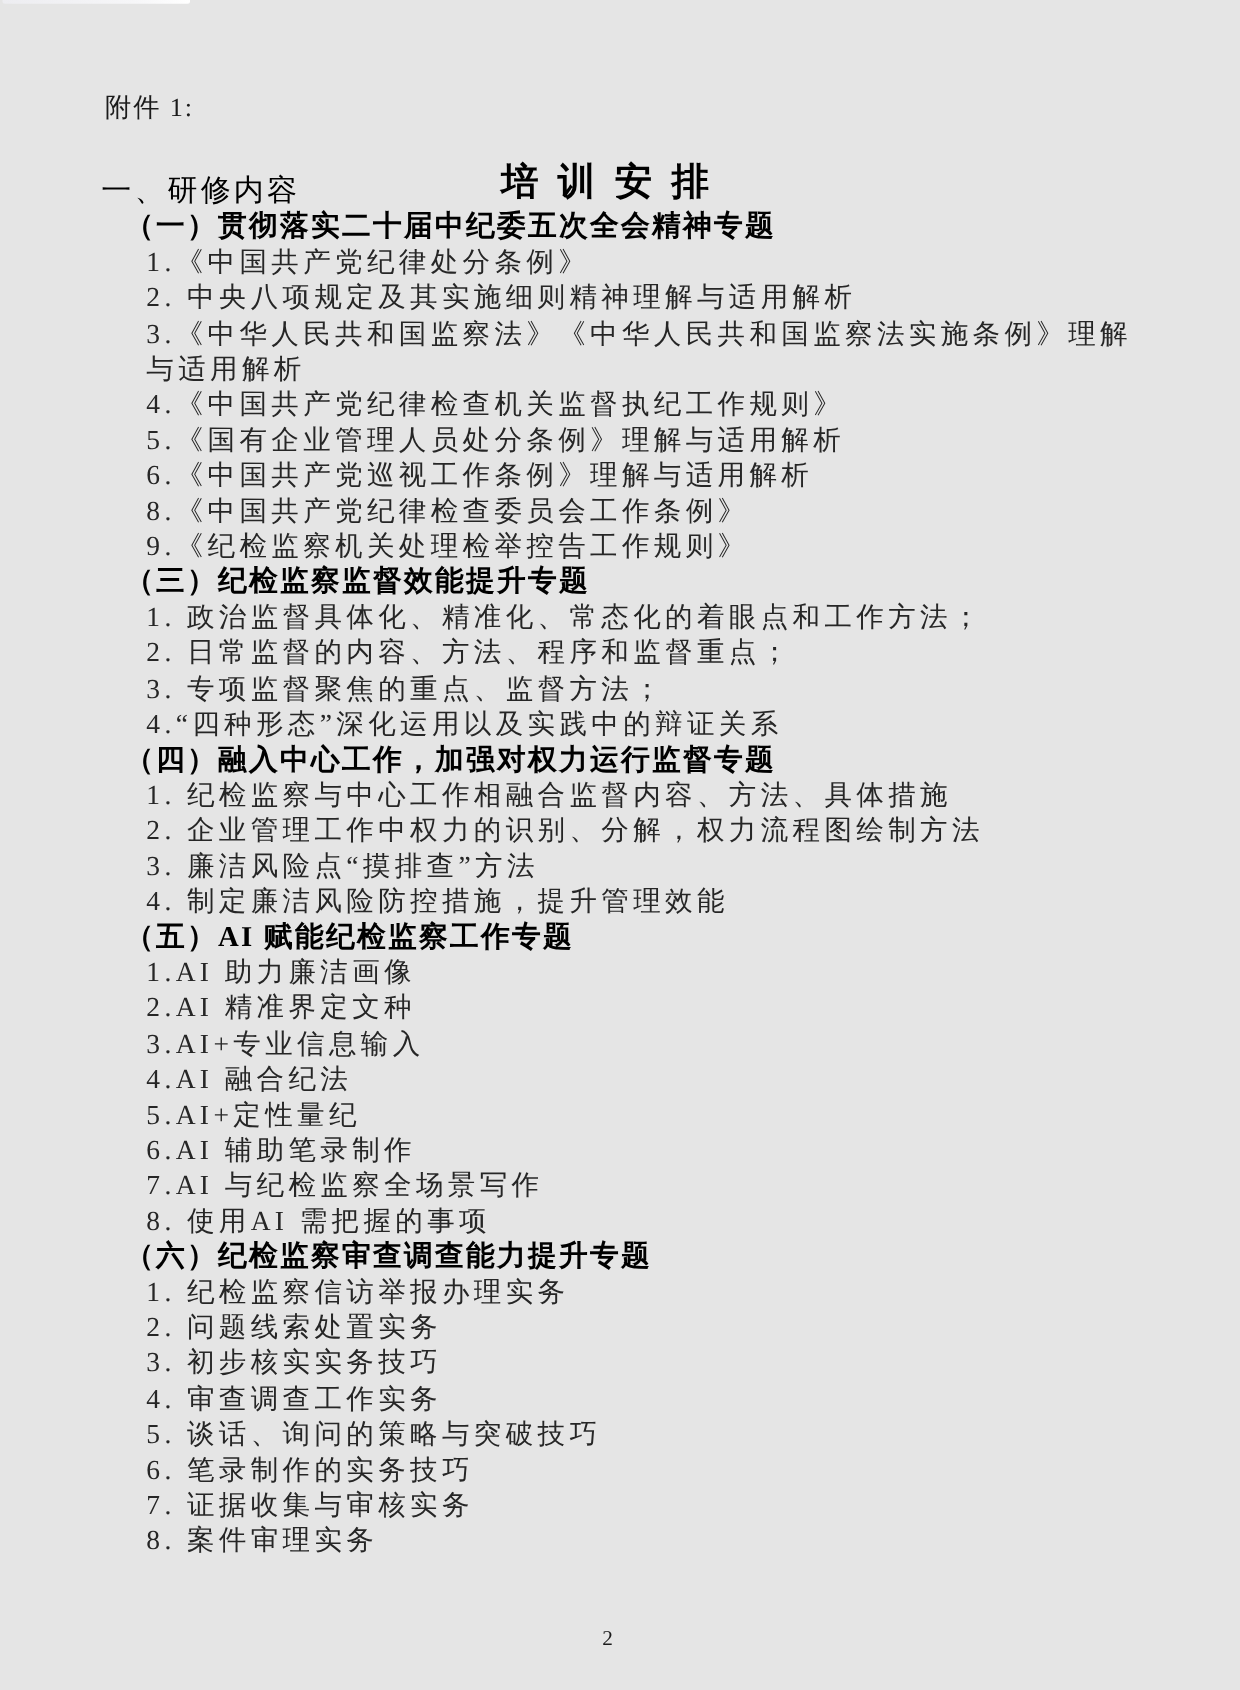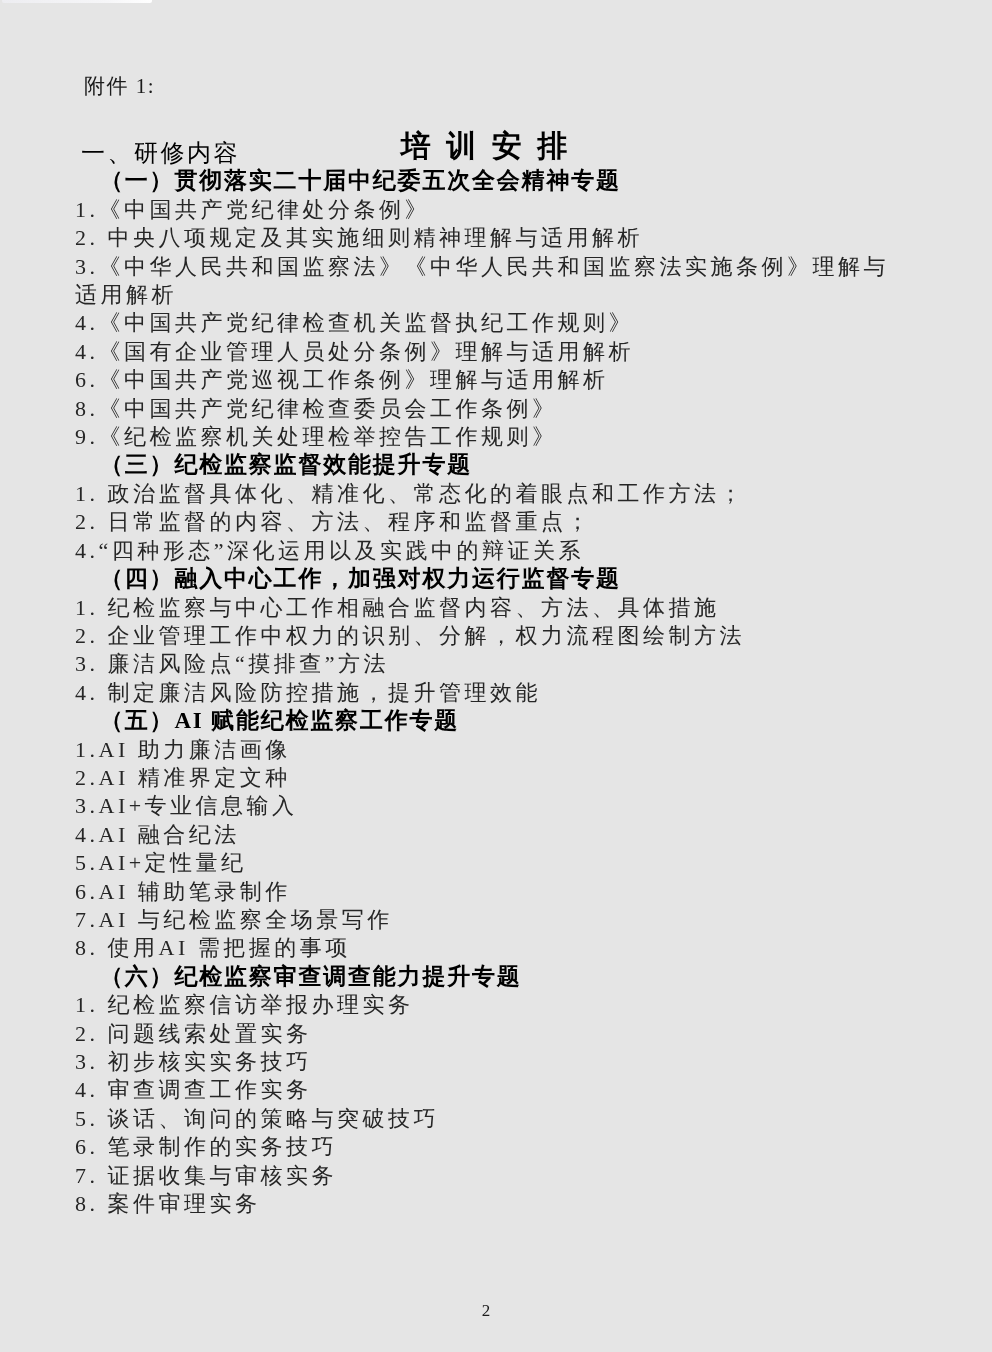--- a/index.html
+++ b/index.html
@@ -65,21 +65,21 @@
     color: #000000;
   }
   .h2 {
     padding-left: 100px;
     font-size: 23px;
     font-weight: bold;
     letter-spacing: 1.8px;
     color: #000000;
   }
   .item {
-    padding-left: 75px;
+    padding-left: 117px;
     padding-right: 86px;
     font-size: 22px;
     letter-spacing: 3.5px;
     color: #262626;
   }
   .page-number {
     position: absolute;
     left: 0;
     top: 1301px;
     width: 972px;
@@ -99,27 +99,28 @@
   <div class="doc-title">培 训 安 排</div>
 
   <div class="content">
     <div class="line h1">一、研修内容</div>
     <div id="sections">
         <div class="line h2">（一）贯彻落实二十届中纪委五次全会精神专题</div>
         <div class="line item">1.《中国共产党纪律处分条例》</div>
         <div class="line item">2. 中央八项规定及其实施细则精神理解与适用解析</div>
         <div class="line item">3.《中华人民共和国监察法》《中华人民共和国监察法实施条例》理解与适用解析</div>
         <div class="line item">4.《中国共产党纪律检查机关监督执纪工作规则》</div>
-        <div class="line item">4.《国有企业管理人员处分条例》理解与适用解析</div>
+        <div class="line item">5.《国有企业管理人员处分条例》理解与适用解析</div>
         <div class="line item">6.《中国共产党巡视工作条例》理解与适用解析</div>
         <div class="line item">8.《中国共产党纪律检查委员会工作条例》</div>
         <div class="line item">9.《纪检监察机关处理检举控告工作规则》</div>
         <div class="line h2">（三）纪检监察监督效能提升专题</div>
         <div class="line item">1. 政治监督具体化、精准化、常态化的着眼点和工作方法；</div>
         <div class="line item">2. 日常监督的内容、方法、程序和监督重点；</div>
+        <div class="line item">3. 专项监督聚焦的重点、监督方法；</div>
         <div class="line item">4.“四种形态”深化运用以及实践中的辩证关系</div>
         <div class="line h2">（四）融入中心工作，加强对权力运行监督专题</div>
         <div class="line item">1. 纪检监察与中心工作相融合监督内容、方法、具体措施</div>
         <div class="line item">2. 企业管理工作中权力的识别、分解，权力流程图绘制方法</div>
         <div class="line item">3. 廉洁风险点“摸排查”方法</div>
         <div class="line item">4. 制定廉洁风险防控措施，提升管理效能</div>
         <div class="line h2">（五）AI 赋能纪检监察工作专题</div>
         <div class="line item">1.AI 助力廉洁画像</div>
         <div class="line item">2.AI 精准界定文种</div>
         <div class="line item">3.AI+专业信息输入</div>

